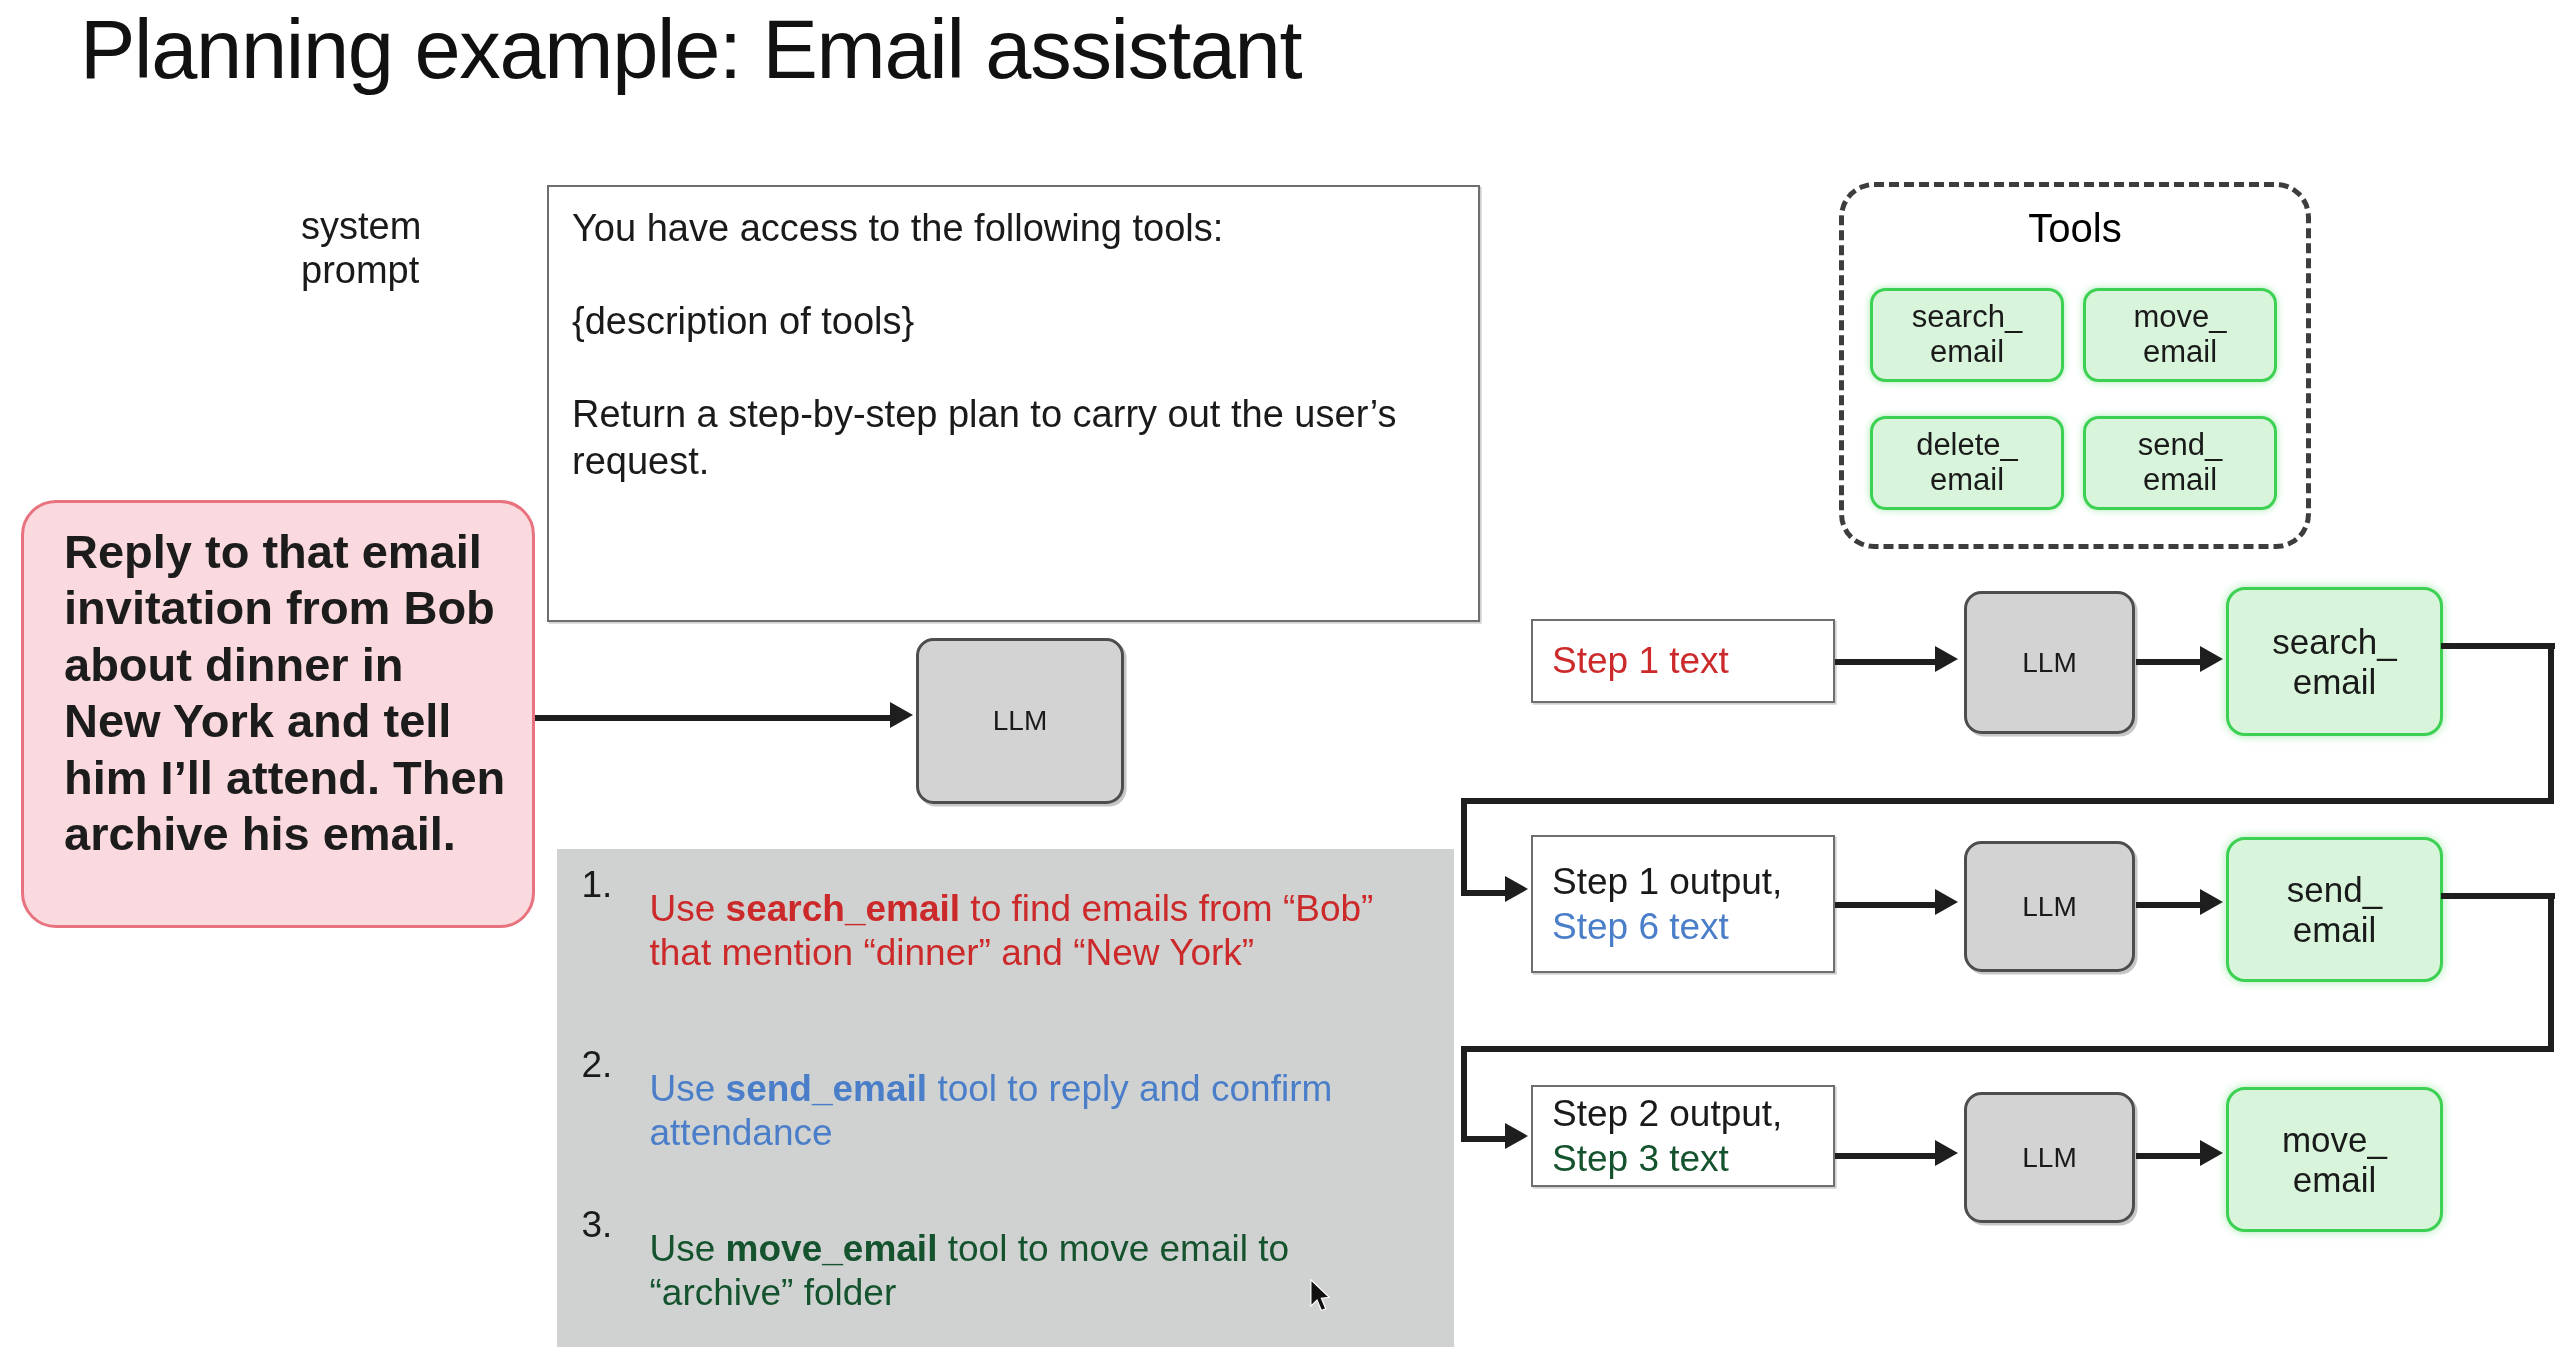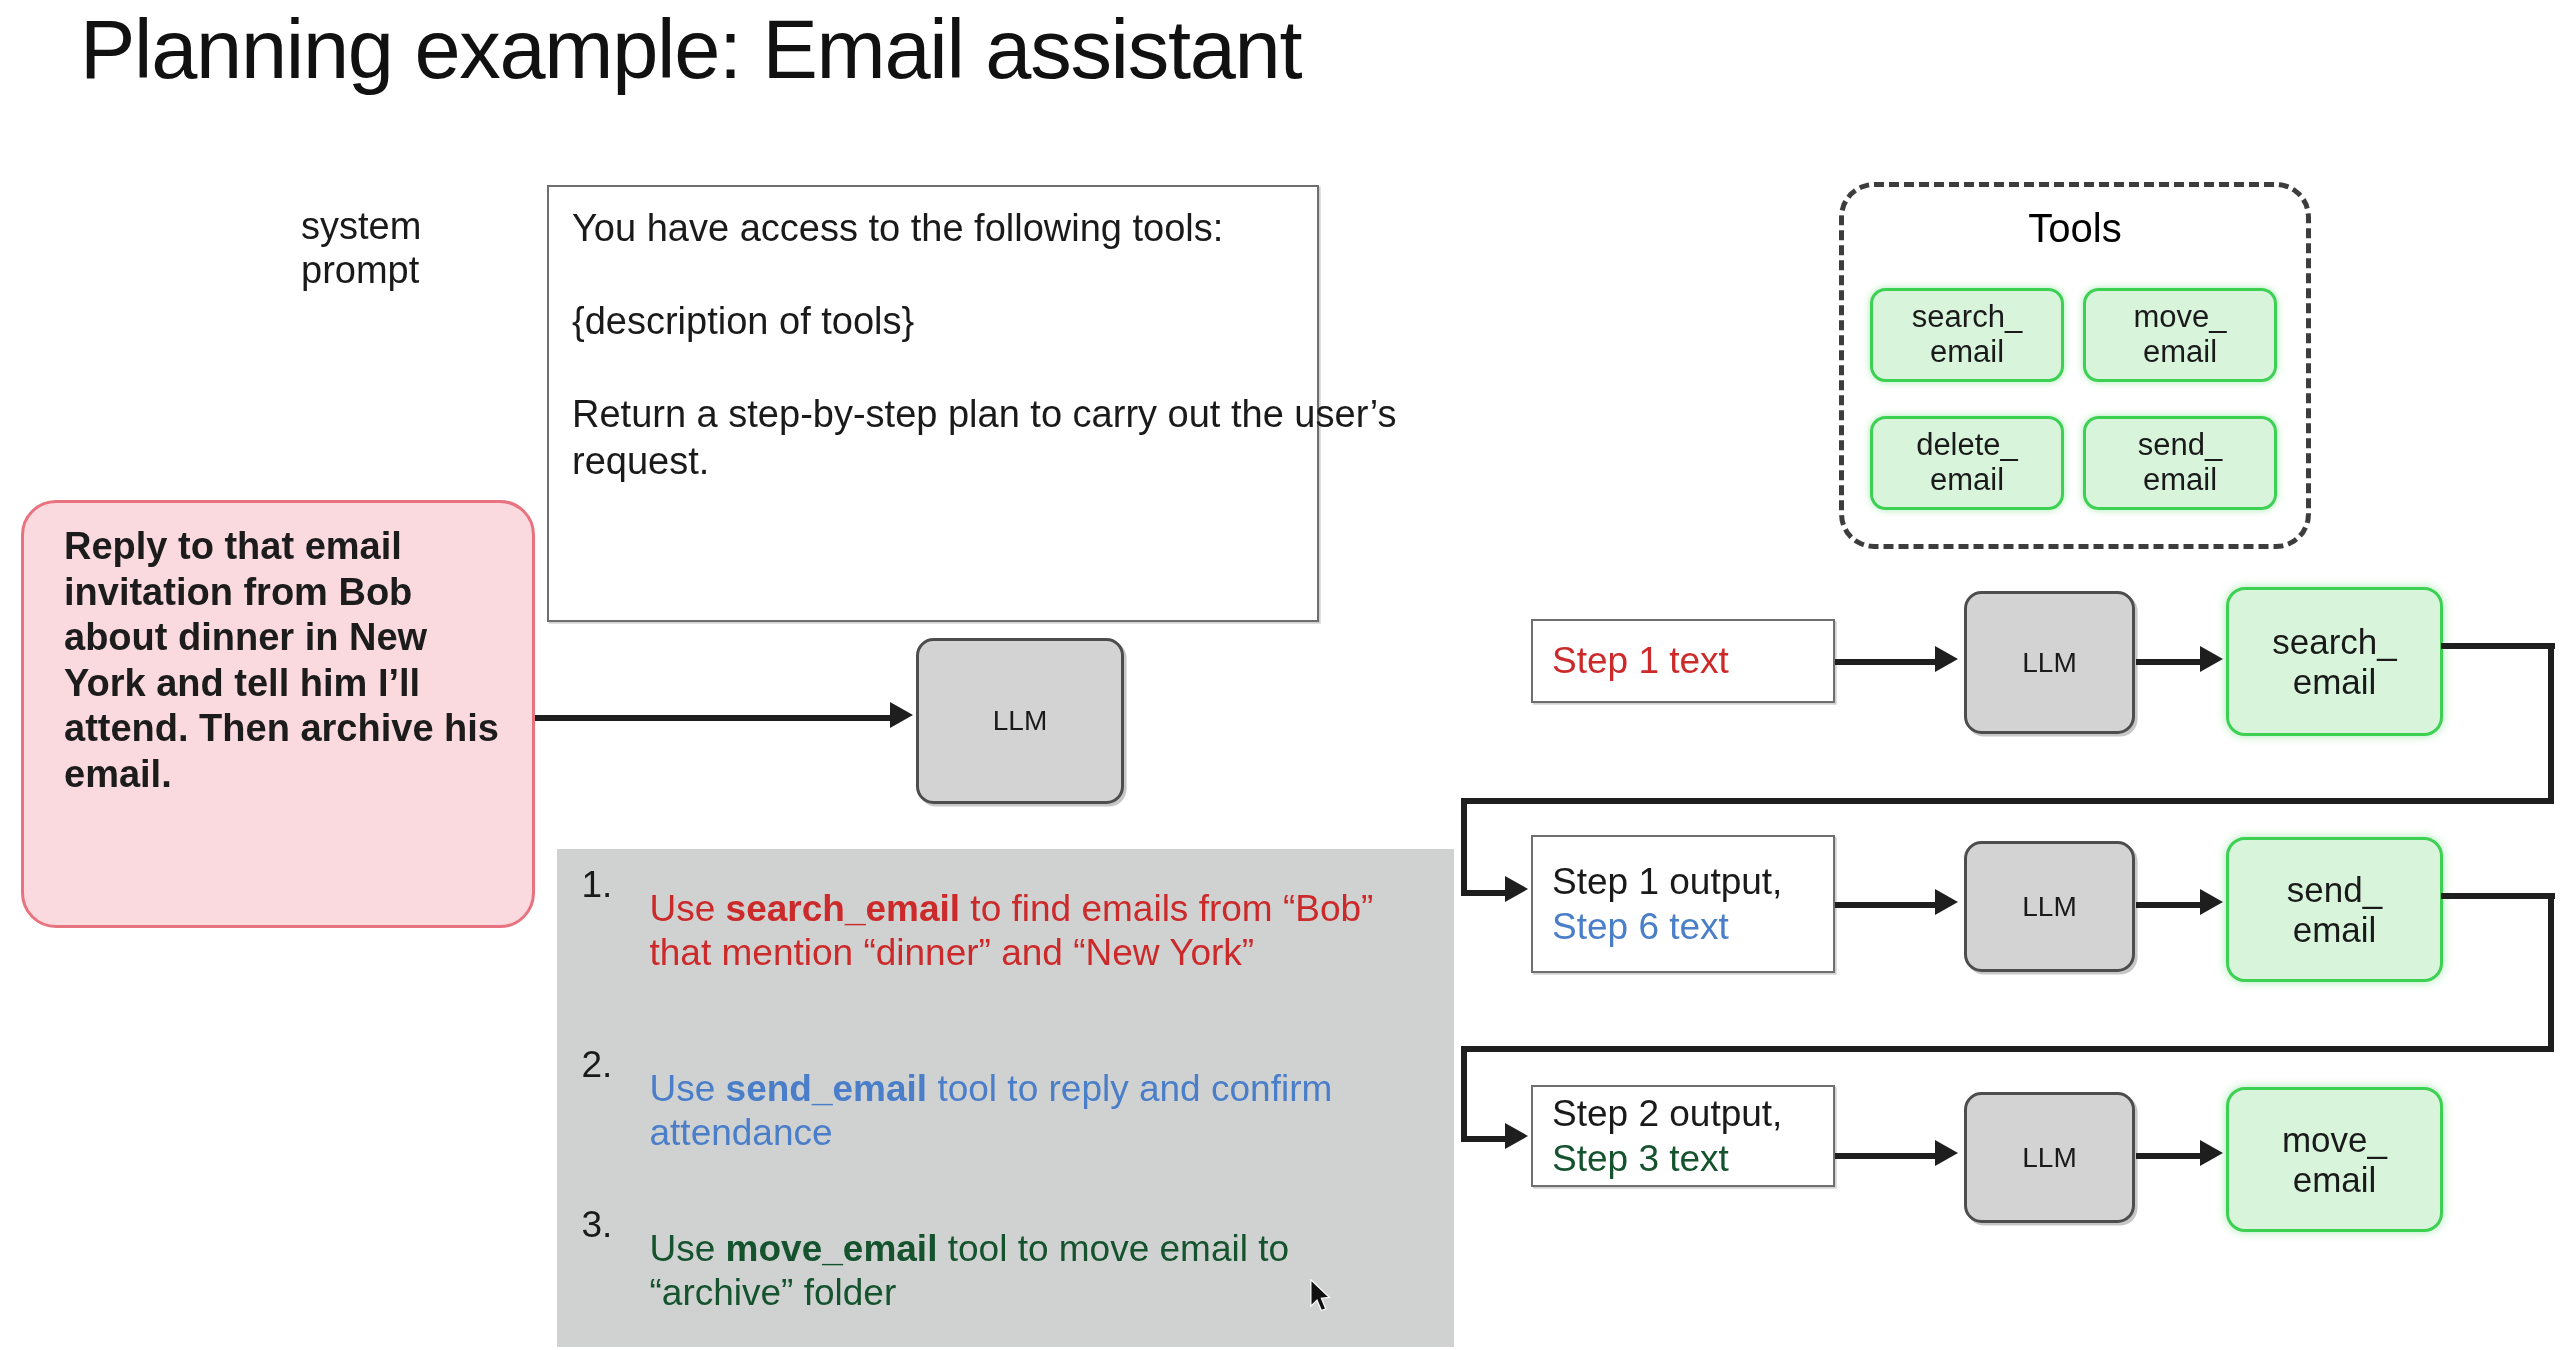--- a/index.html
+++ b/index.html
@@ -34,21 +34,21 @@
     font-size: 38px;
     line-height: 1.17;
     color: #1a1a1a;
     text-align: left;
   }
 
   
   #sysprompt-box {
     position: absolute;
     left: 547px; top: 185px;
-    width: 772px; height: 437px;
+    width: 933px; height: 437px;
     background: #ffffff;
     border: 2.6px solid #6e6e6e;
     box-sizing: border-box;
     box-shadow: 1.7px 1.7px 0 rgba(0,0,0,0.18);
   }
   #sysprompt-text {
     position: absolute;
     left: 23px; top: 17.5px;
     width: 883px;
     font-size: 38px;
@@ -64,21 +64,21 @@
     width: 514px; height: 428px;
     background: #fadade;
     border: 3.5px solid #e8737f;
     border-radius: 35px;
     box-sizing: border-box;
   }
   #user-request-text {
     position: absolute;
     left: 40px; top: 21px;
     width: 442px;
-    font-size: 38px;
+    font-size: 47px;
     line-height: 1.20;
     font-weight: 700;
     color: #1c1c1c;
     white-space: pre-wrap;
   }
 
   
   .llm-box {
     position: absolute;
     background: #d3d3d3;

